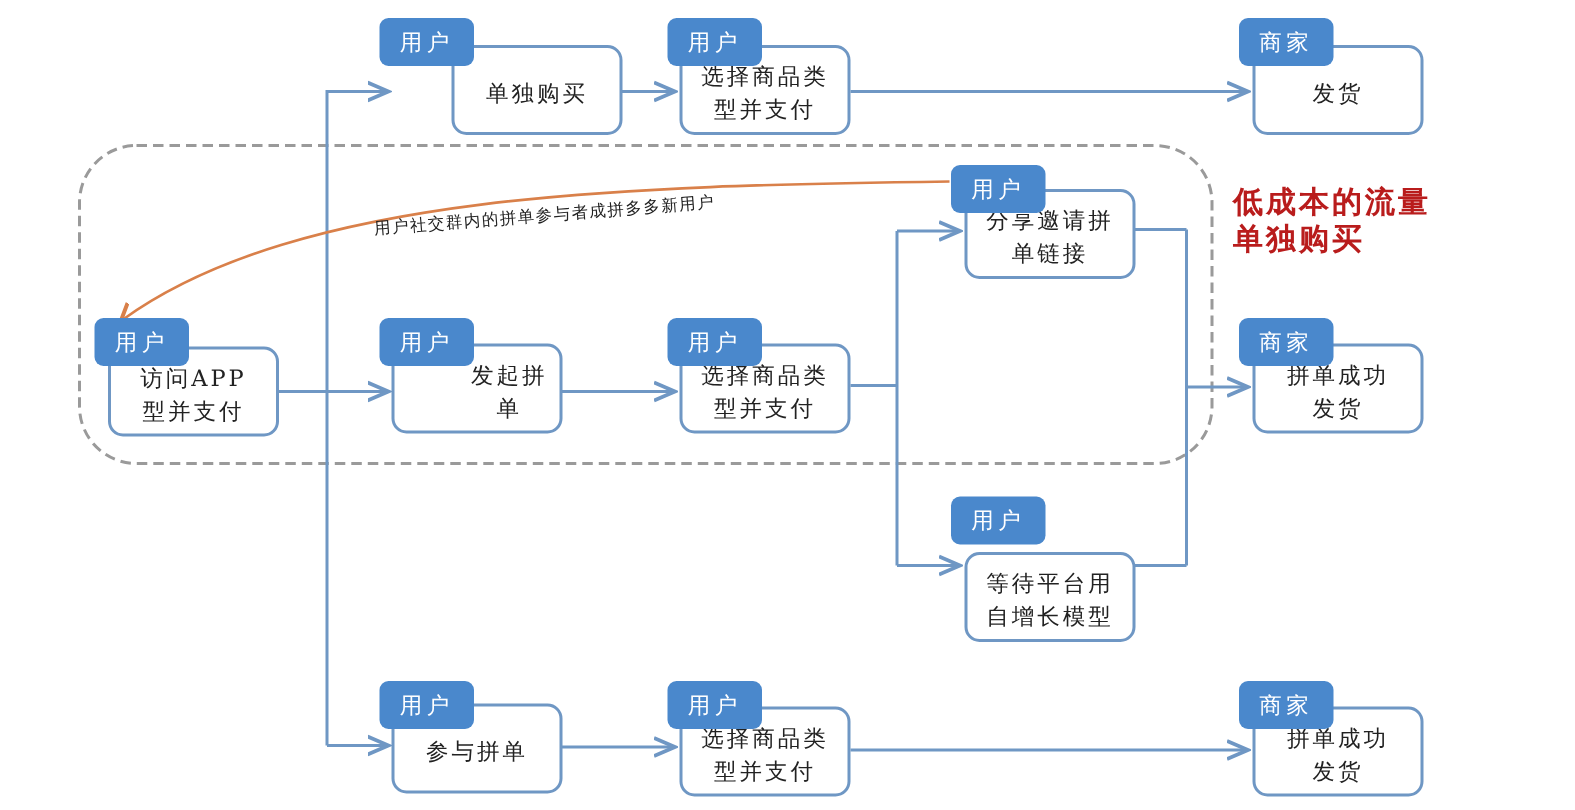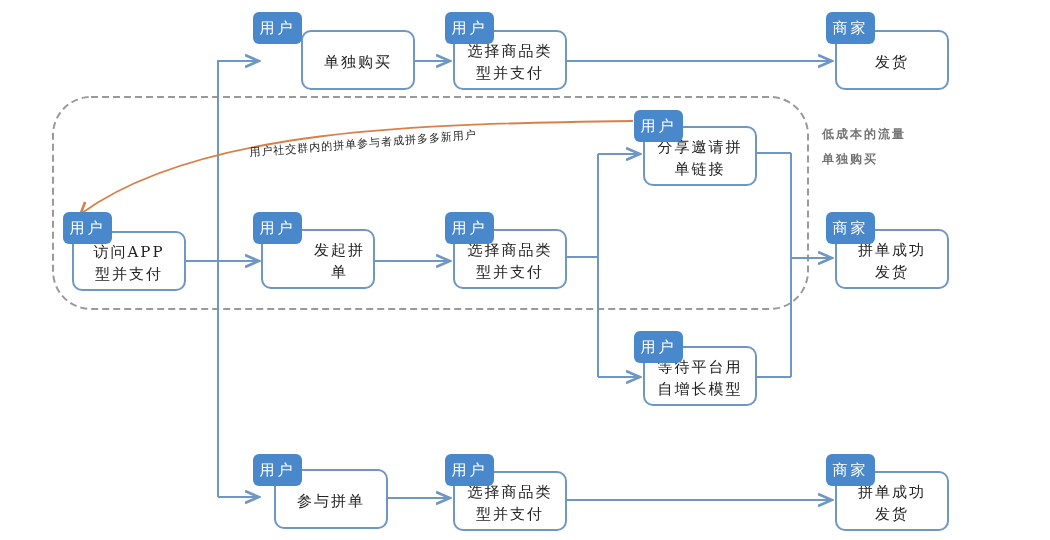--- a/index.html
+++ b/index.html
@@ -3,26 +3,26 @@
   <meta charset="utf-8">
   <style>
     html, body { margin: 0; padding: 0; background: #ffffff; }
     body { width: 1050px; height: 540px; position: relative; overflow: hidden;
            font-family: "DejaVu Serif", "Liberation Serif", serif; }
     #canvas { position: absolute; left: 0; top: 0; width: 1050px; height: 540px; }
     .node { position: absolute; width: 114px; height: 60px; border: 2.5px solid #6f97c4;
             border-radius: 10px; background: #fff; box-sizing: border-box;
             display: flex; align-items: center; justify-content: center; text-align: center;
             font-size: 15px; line-height: 22px; color: #222; letter-spacing: 2px; padding-top: 4px; }
-    .tag { position: absolute; width: 49px; height: 32px; background: #4a88cc; border-radius: 6px;
+    .tag { position: absolute; width: 63px; height: 32px; background: #4a88cc; border-radius: 6px;
            color: #fff; font-size: 15px; display: flex; align-items: center; justify-content: center;
            letter-spacing: 3px; font-family: "DejaVu Sans", "Liberation Sans", sans-serif; }
     .note { position: absolute; color: #222; font-size: 11px; letter-spacing: 1px;
             transform-origin: left bottom; white-space: nowrap; }
-    .callout { position: absolute; color: #737373; font-size: 12px; font-weight: bold;
+    .callout { position: absolute; color: #b91c1c; font-size: 20px; font-weight: bold;
                line-height: 25px; letter-spacing: 2px; }
   </style>
 </head>
 <body>
 
 <svg id="canvas" viewBox="0 0 1050 540">
   <defs>
     <marker id="arrowBlue" markerWidth="8" markerHeight="8" refX="7" refY="4" orient="auto">
       <path d="M0,1 L7,4 L0,7" fill="none" stroke="#6f97c4" stroke-width="1.3"></path>
     </marker>
@@ -129,29 +129,29 @@
 <div class="tag" style="left:634px; top:110px;">用户</div>
 
 <div class="node" style="left:835px; top:229px;">
   <div>
       <div>拼单成功</div>
       <div>发货</div>
     </div>
 </div>
 <div class="tag" style="left:826px; top:212px;">商家</div>
 
-<div class="node" style="left:643px; top:346px;">
+<div class="node" style="left:643px; top:368px;">
   <div>
       <div>等待平台用</div>
       <div>自增长模型</div>
     </div>
 </div>
 <div class="tag" style="left:634px; top:331px;">用户</div>
 
-<div class="node" style="left:274px; top:469px;justify-content:center;">
+<div class="node" style="left:261px; top:469px;justify-content:center;">
   <div>
       <div>参与拼单</div>
     </div>
 </div>
 <div class="tag" style="left:253px; top:454px;">用户</div>
 
 <div class="node" style="left:453px; top:471px;">
   <div>
       <div>选择商品类</div>
       <div>型并支付</div>

